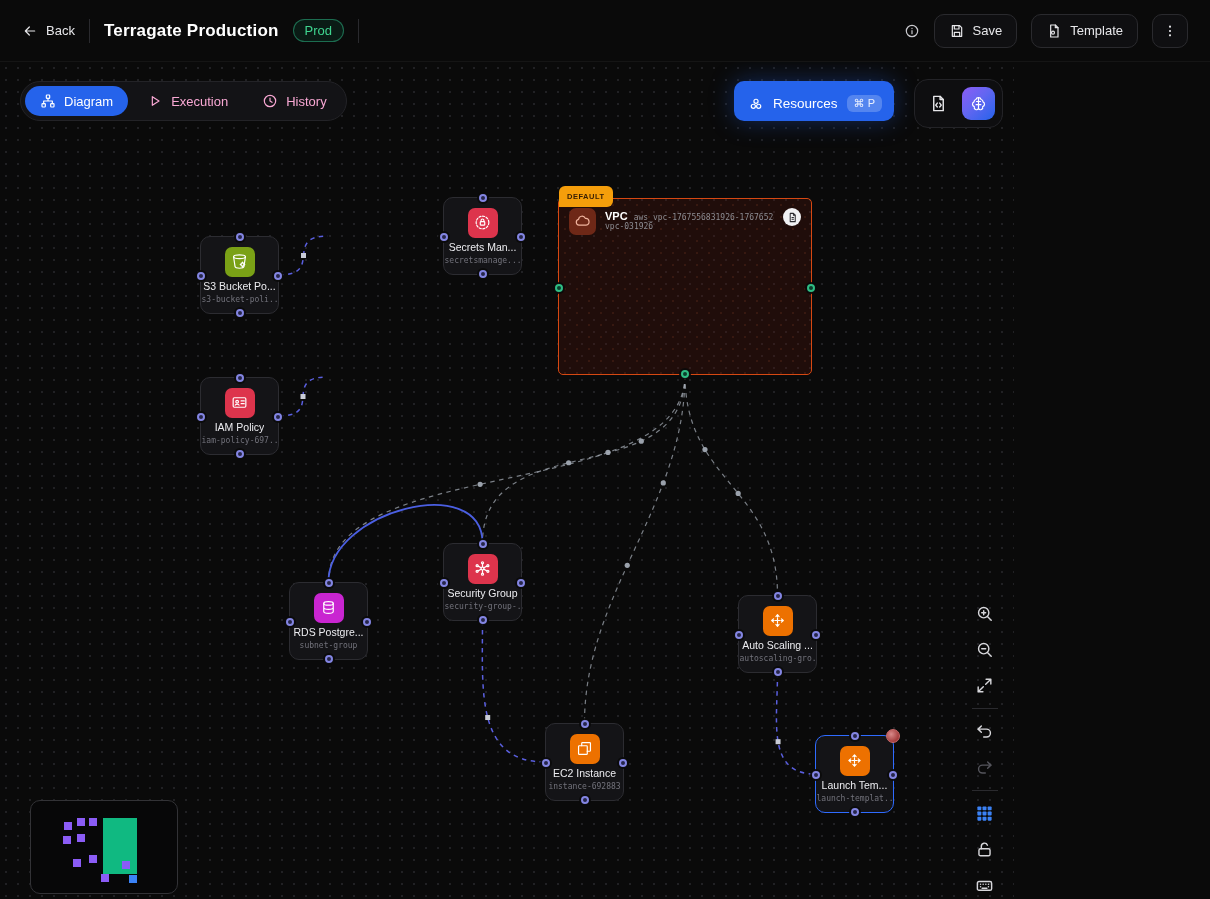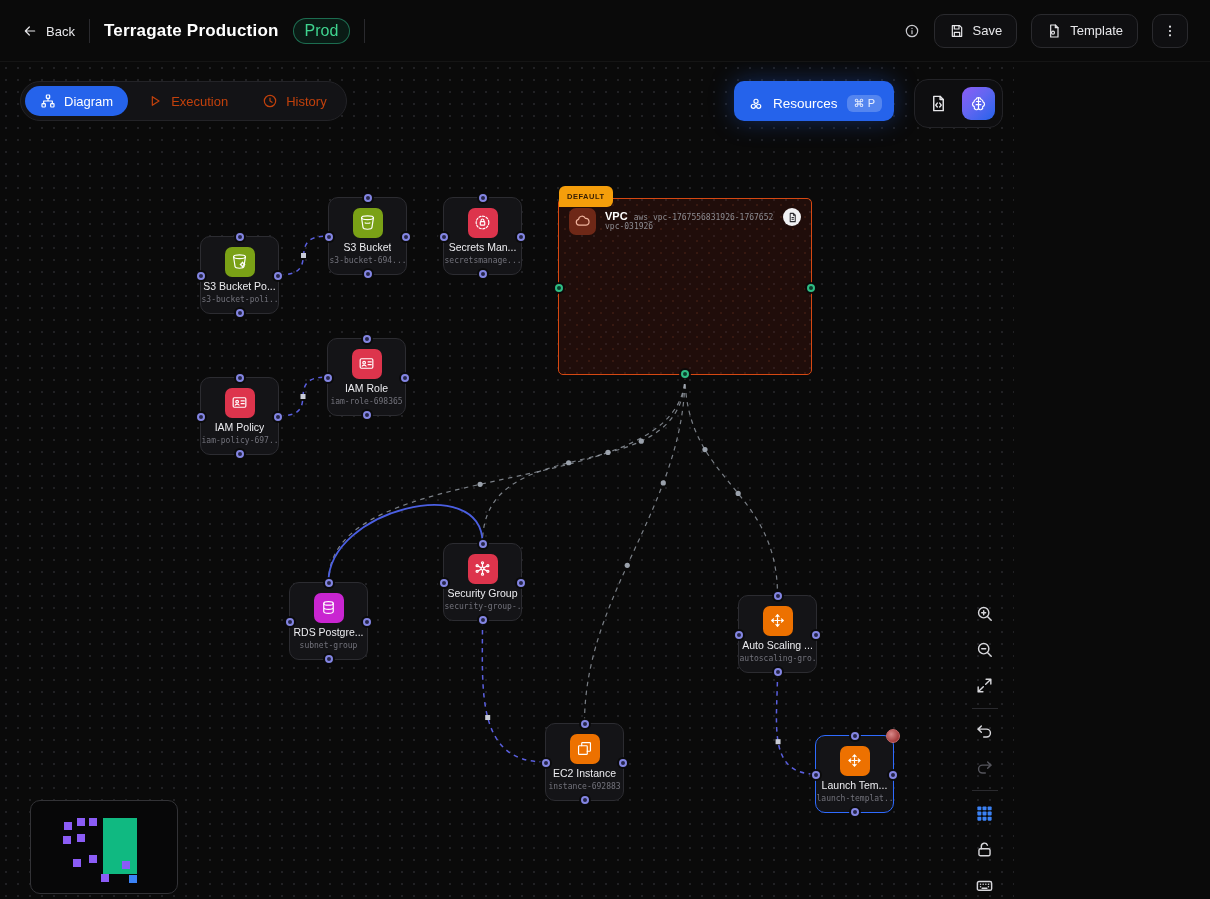--- a/index.html
+++ b/index.html
@@ -5,44 +5,44 @@
   * { margin:0; padding:0; box-sizing:border-box; }
   html,body { width:1210px; height:899px; overflow:hidden; background:#0a0a0a;
     font-family:"Liberation Sans", sans-serif; color:#e7e7ea; }
   .icon { display:inline-flex; align-items:center; justify-content:center; }
   .icon svg { width:16px; height:16px; display:block; }
 
   
   .header { height:62px; display:flex; align-items:center; justify-content:space-between;
     padding:0 22px; background:#0a0a0a; border-bottom:1px solid #151515; }
   .h-left, .h-right { display:flex; align-items:center; gap:14px; }
-  .ghost-btn { display:flex; align-items:flex-end; gap:8px; background:transparent; border:none;
+  .ghost-btn { display:flex; align-items:center; gap:8px; background:transparent; border:none;
     color:#e7e7ea; font-size:13px; cursor:pointer; font-family:inherit; }
   .vdiv { width:1px; height:24px; background:#2a2a2e; }
   .title { font-size:17px; font-weight:700; color:#fff; letter-spacing:.2px; }
-  .env-badge { font-size:16px; color:#3fd48f; border:1px solid rgba(52,211,153,.45);
+  .env-badge { font-size:13px; color:#3fd48f; border:1px solid rgba(52,211,153,.45);
     background:rgba(16,185,129,.10); border-radius:999px; padding:3px 11px; }
   .dark-btn { display:flex; align-items:center; gap:8px; background:#0f0f11; border:1px solid #2a2a2e;
     border-radius:10px; padding:8px 14px; color:#e7e7ea; font-size:13px; cursor:pointer; font-family:inherit; }
   .icon-only { padding:8px 9px; }
   .muted-ic { color:#c9c9ce; }
 
   
   .canvas { position:relative; width:1014px; height:837px; background:#0a0a0a; overflow:hidden;
     background-image:radial-gradient(circle, #212124 1px, transparent 1px); background-size:12px 12px; }
   .edges { position:absolute; inset:0; width:1210px; height:837px; z-index:1; }
   .edge-gray { stroke:#aab0bb; stroke-width:1.2; fill:none; stroke-dasharray:4.5 4.5; opacity:.7; }
   .edge-blue { stroke:#5a5fdf; stroke-width:1.5; fill:none; stroke-dasharray:4.5 4.5; }
   .edge-solid { stroke:#4b5fe2; stroke-width:1.8; fill:none; }
   .mk-dot { fill:#9aa1ab; } .mk-sq { fill:#c9ccd6; }
 
   
   .tabs-wrap { position:absolute; left:20px; top:19px; display:flex; align-items:center; gap:4px;
     background:#131316; border:1px solid #232327; border-radius:999px; padding:4px; z-index:6; }
-  .tab { display:flex; align-items:center; gap:8px; border:none; background:transparent; color:#c2410c;
+  .tab { display:flex; align-items:center; gap:8px; border:none; background:transparent; color:#f9a8d4;
     font-size:13px; padding:7px 15px; border-radius:999px; cursor:pointer; font-family:inherit; }
   .tab.active { background:#2563eb; color:#fff; }
 
   .res-wrap { position:absolute; right:120px; top:19px; z-index:6; }
   .res-btn { display:flex; align-items:center; gap:9px; background:#2563eb; border:none; color:#fff;
     font-size:13.5px; padding:14px 12px 9px 14px; border-radius:10px; cursor:pointer; font-family:inherit;
     box-shadow:0 0 24px rgba(37,99,235,.35); }
   .kbd { font-size:11px; background:rgba(255,255,255,.22); border-radius:6px; padding:2px 7px; color:#eaf0ff; }
   .icons-panel { position:absolute; right:11px; top:17px; display:flex; gap:7px; align-items:center;
     background:#0e0e10; border:1px solid #232327; border-radius:14px; padding:7px; z-index:6; }
@@ -377,60 +377,30 @@
           <path d="M15.8 12.6v1M15.8 18v1M12.9 15.8h1M17.7 15.8h1"></path>
         </svg>
       </div>
       <div class="n-title">S3 Bucket Po...</div>
       <div class="n-sub">s3-bucket-poli...</div>
       <div class="handle" style="left: 50%; top: 0px; transform: translate(-50%, -50%);"></div>
       <div class="handle" style="left: 0px; top: 39px; transform: translate(-50%, -50%);"></div>
       <div class="handle" style="left: 100%; top: 39px; transform: translate(-50%, -50%);"></div>
       <div class="handle" style="left: 50%; top: 100%; transform: translate(-50%, -50%);"></div>
     </div>
-    <div class="node" style="left: 328px; top: 135px;">
-      <div class="chip" style="background:#7AA116">
-        <svg viewBox="0 0 24 24" fill="none" stroke="#fff" stroke-width="1.5" stroke-linecap="round" stroke-linejoin="round">
-          <path d="M4.5 6c0-1.4 3.4-2.4 7.5-2.4S19.5 4.6 19.5 6 16.1 8.4 12 8.4 4.5 7.4 4.5 6z"></path>
-          <path d="M4.5 6l1.9 12.6c.2 1.1 2.6 1.9 5.6 1.9s5.4-.8 5.6-1.9L19.5 6"></path>
-          <path d="M9 12.5c1 .6 5 .6 6 0"></path>
-        </svg>
-      </div>
-      <div class="n-title">S3 Bucket</div>
-      <div class="n-sub">s3-bucket-694...</div>
-      <div class="handle" style="left: 50%; top: 0px; transform: translate(-50%, -50%);"></div>
-      <div class="handle" style="left: 0px; top: 39px; transform: translate(-50%, -50%);"></div>
-      <div class="handle" style="left: 100%; top: 39px; transform: translate(-50%, -50%);"></div>
-      <div class="handle" style="left: 50%; top: 100%; transform: translate(-50%, -50%);"></div>
-    </div>
     <div class="node" style="left: 443px; top: 135px;">
       <div class="chip" style="background:#DD344C">
         <svg viewBox="0 0 24 24" fill="none" stroke="#fff" stroke-width="1.5" stroke-linecap="round" stroke-linejoin="round">
           <circle cx="12" cy="12" r="8" stroke-dasharray="2.6 2"></circle>
           <rect x="9.2" y="10.8" width="5.6" height="4.6" rx="1"></rect>
           <path d="M10.2 10.8V9.4a1.8 1.8 0 013.6 0v1.4"></path>
         </svg>
       </div>
       <div class="n-title">Secrets Man...</div>
       <div class="n-sub">secretsmanage...</div>
-      <div class="handle" style="left: 50%; top: 0px; transform: translate(-50%, -50%);"></div>
-      <div class="handle" style="left: 0px; top: 39px; transform: translate(-50%, -50%);"></div>
-      <div class="handle" style="left: 100%; top: 39px; transform: translate(-50%, -50%);"></div>
-      <div class="handle" style="left: 50%; top: 100%; transform: translate(-50%, -50%);"></div>
-    </div>
-    <div class="node" style="left: 327px; top: 276px;">
-      <div class="chip" style="background:#DD344C">
-        <svg viewBox="0 0 24 24" fill="none" stroke="#fff" stroke-width="1.5" stroke-linecap="round" stroke-linejoin="round">
-          <rect x="4" y="6" width="16" height="12" rx="1.5"></rect>
-          <circle cx="9" cy="11" r="1.7"></circle>
-          <path d="M6.6 15.4c.5-1.6 4.3-1.6 4.8 0M14 10h4M14 13.5h4"></path>
-        </svg>
-      </div>
-      <div class="n-title">IAM Role</div>
-      <div class="n-sub">iam-role-698365</div>
       <div class="handle" style="left: 50%; top: 0px; transform: translate(-50%, -50%);"></div>
       <div class="handle" style="left: 0px; top: 39px; transform: translate(-50%, -50%);"></div>
       <div class="handle" style="left: 100%; top: 39px; transform: translate(-50%, -50%);"></div>
       <div class="handle" style="left: 50%; top: 100%; transform: translate(-50%, -50%);"></div>
     </div>
     <div class="node" style="left: 200px; top: 315px;">
       <div class="chip" style="background:#DD344C">
         <svg viewBox="0 0 24 24" fill="none" stroke="#fff" stroke-width="1.5" stroke-linecap="round" stroke-linejoin="round">
           <rect x="4" y="6" width="16" height="12" rx="1.5"></rect>
           <circle cx="9" cy="11" r="1.7"></circle>

